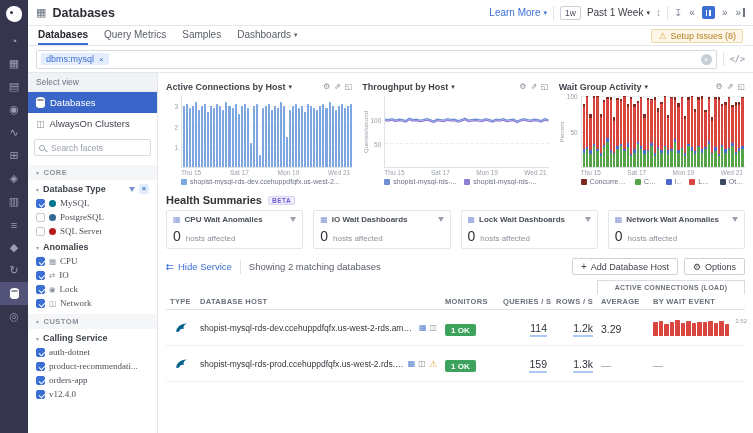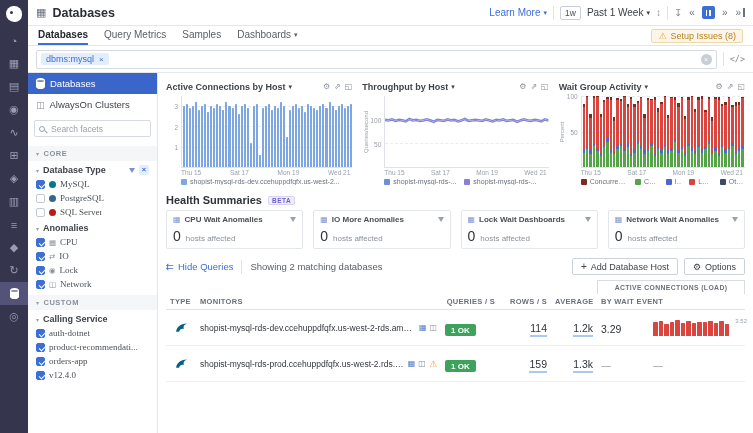--- a/index.html
+++ b/index.html
@@ -235,20 +235,21 @@
           </span>
         <span class="circle-x">×</span>
       </div>
       <div class="vdiv"></div>
       <span class="code-ic">&lt;/&gt;</span>
     </div>
 
     <div class="content">
 
       <aside class="facets">
+        <div class="select-view">Select view</div>
         <div id="view-list">
             <div class="view-item selected">
               <span class="db-icon view-ic"></span>
               <span>Databases</span>
             </div>
             <div class="view-item">
               <span class="view-ic">◫</span>
               <span>AlwaysOn Clusters</span>
             </div>
           </div>
@@ -837,21 +838,21 @@
                 <span class="funnel-wrap"><i class="funnel"></i></span>
               </div>
               <div class="hs-body">
                 <span class="hs-num">0</span>
                 <span class="hs-sub">hosts affected</span>
               </div>
             </div>
             <div class="hs-card">
               <div class="hs-head">
                 <span class="hs-grid-ic">▦</span>
-                <span>IO More Anomalies</span>
+                <span>IO Wait Dashboards</span>
                 <span class="funnel-wrap"><i class="funnel"></i></span>
               </div>
               <div class="hs-body">
                 <span class="hs-num">0</span>
                 <span class="hs-sub">hosts affected</span>
               </div>
             </div>
             <div class="hs-card">
               <div class="hs-head">
                 <span class="hs-grid-ic">▦</span>
@@ -872,21 +873,21 @@
               <div class="hs-body">
                 <span class="hs-num">0</span>
                 <span class="hs-sub">hosts affected</span>
               </div>
             </div>
           </div>
 
         <div class="ctrl-row">
           <span class="hide-controls">
               <span>⇇</span>
-              <span>Hide Queries</span>
+              <span>Hide Service</span>
             </span>
           <div class="vdiv"></div>
           <span class="showing">Showing 2 matching databases</span>
           <div class="ctrl-right">
             <span class="btn">
                 <span class="plus">+</span>
                 <span>Add Database Host</span>
               </span>
             <span class="btn">
                 <span>⚙</span>
@@ -894,20 +895,21 @@
               </span>
           </div>
         </div>
 
         <div class="tbl">
           <div class="tbl-grid group-row">
             <div class="acl-box">ACTIVE CONNECTIONS (LOAD)</div>
           </div>
           <div class="tbl-grid head-row">
             <span class="th">TYPE</span>
+            <span class="th">DATABASE HOST</span>
             <span class="th">MONITORS</span>
             <span class="th r">QUERIES / S</span>
             <span class="th r">ROWS / S</span>
             <span class="th">AVERAGE</span>
             <span class="th">BY WAIT EVENT</span>
           </div>
           <div id="tbl-body">
               <div class="tbl-grid body-row">
                 <div class="cell type-cell">
                   <span><svg width="13" height="11" viewBox="0 0 14 11">

